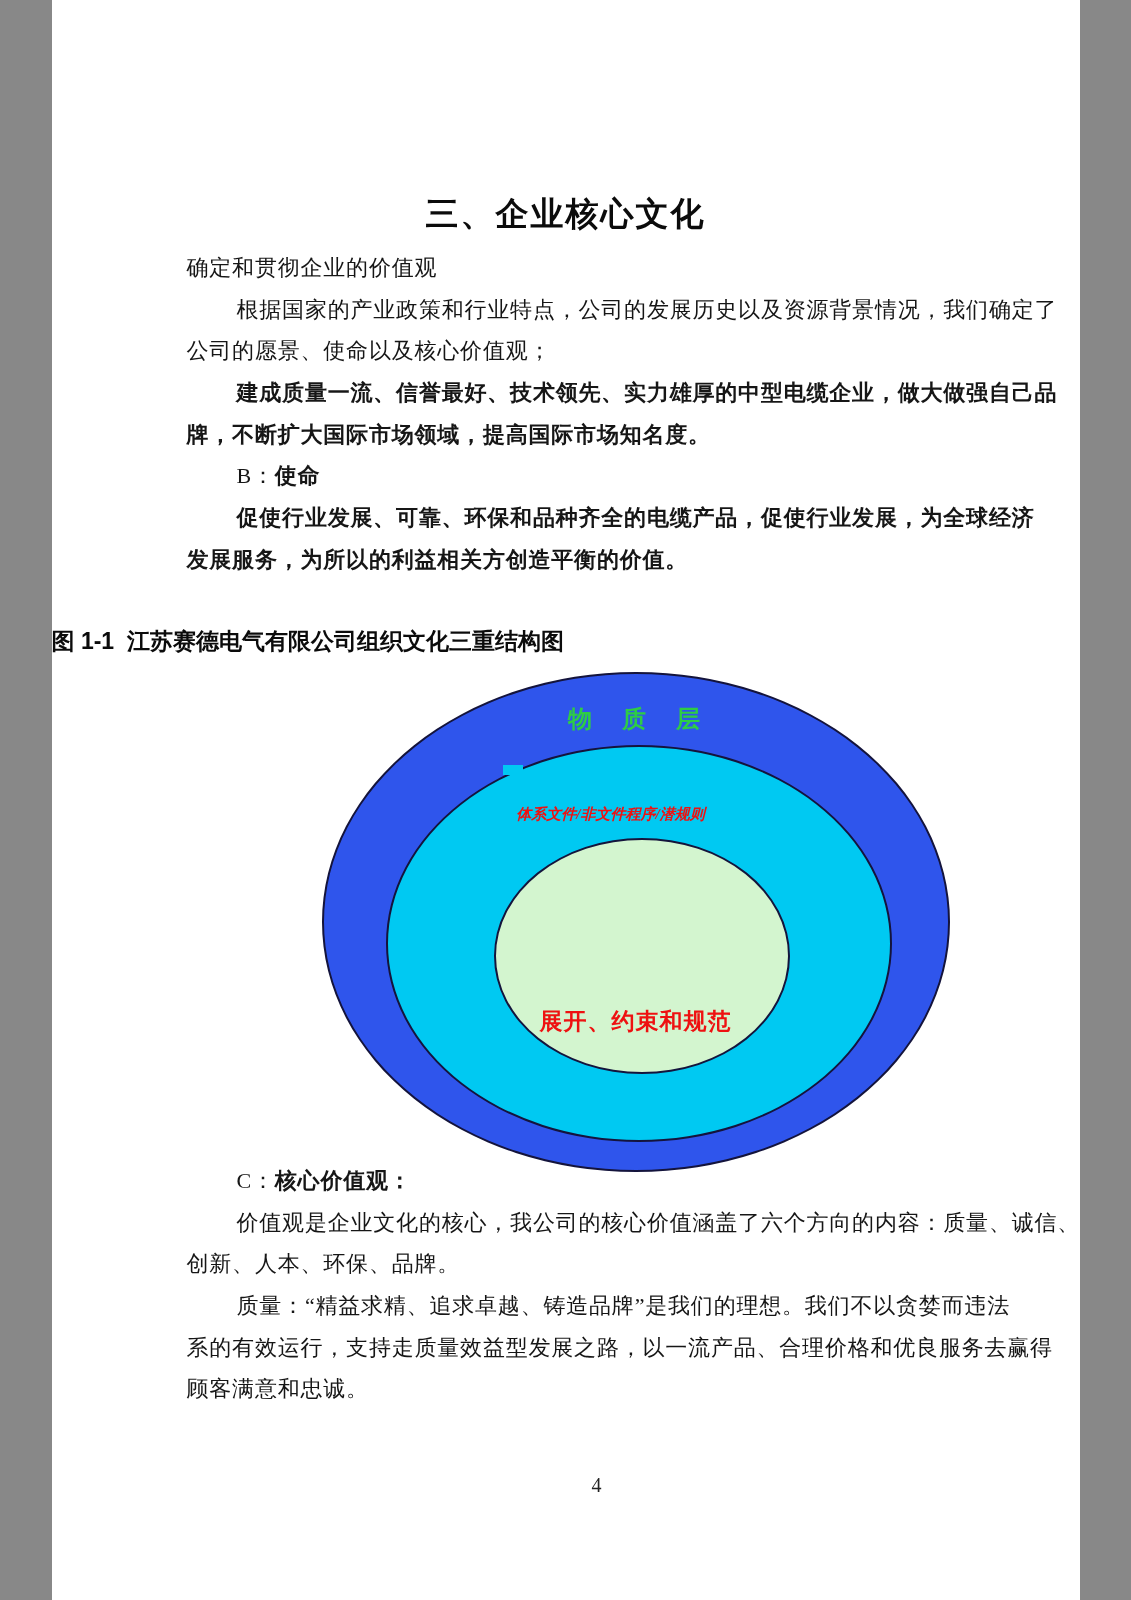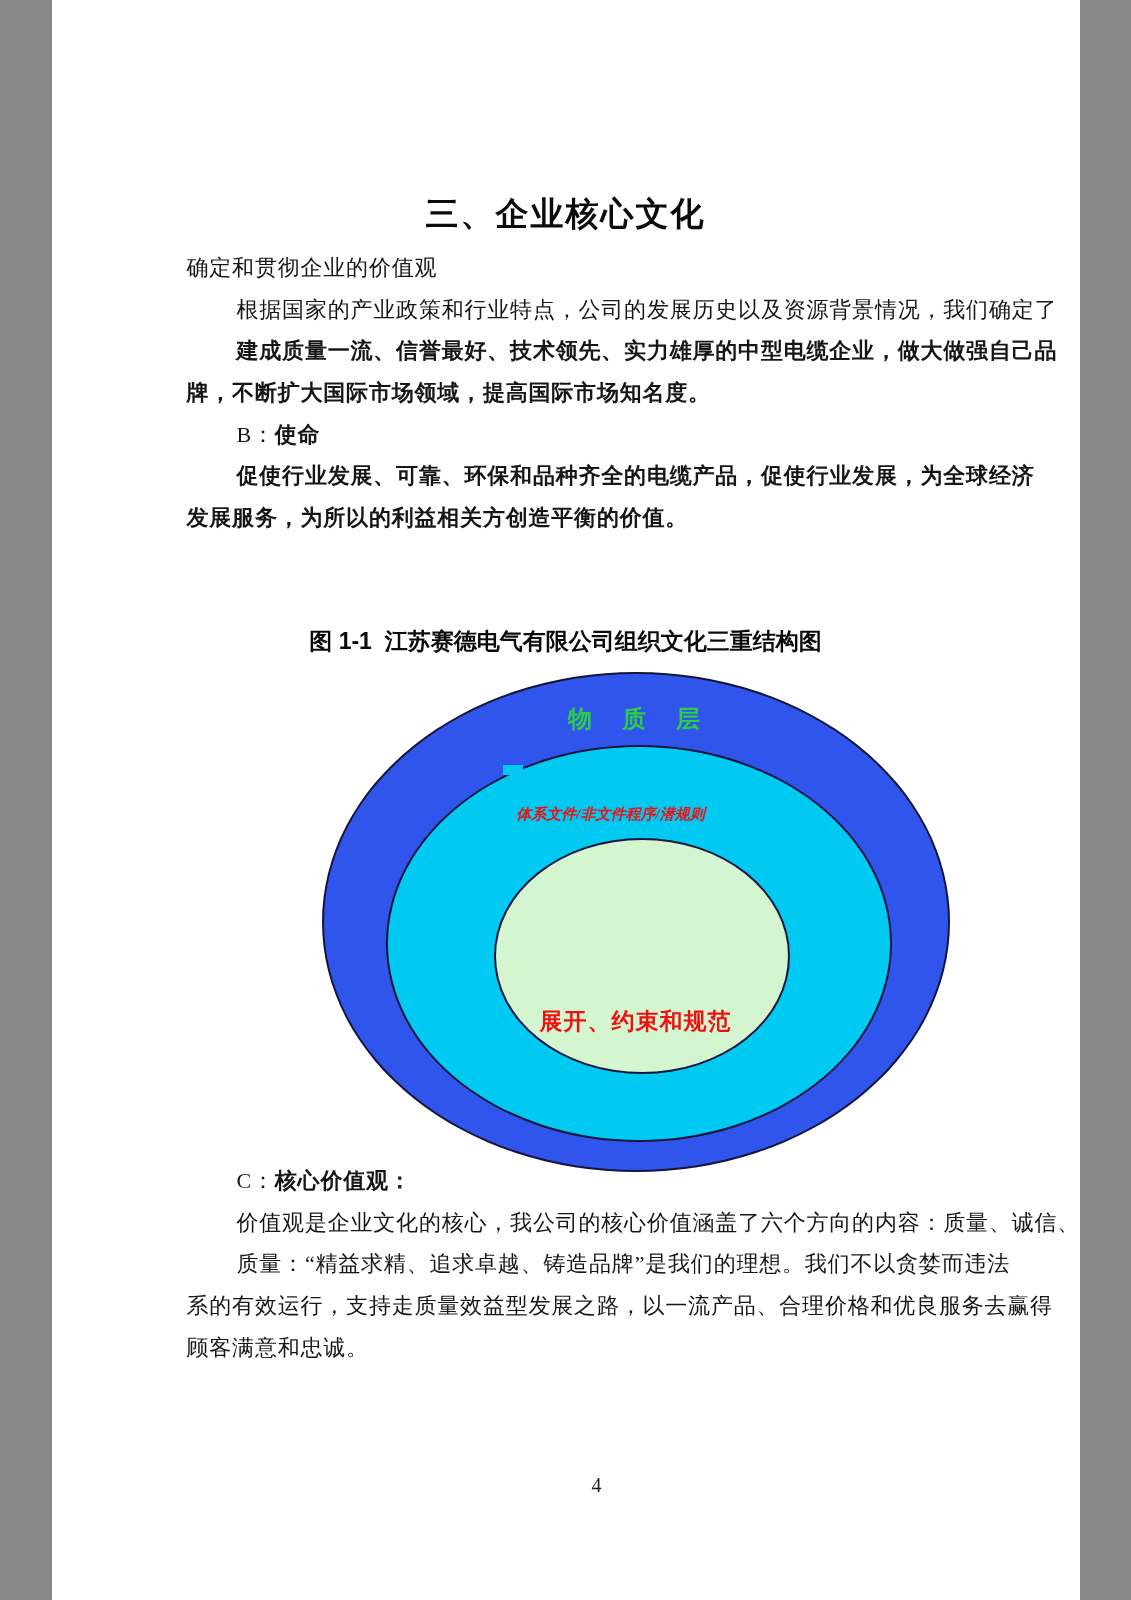--- a/index.html
+++ b/index.html
@@ -46,21 +46,21 @@
     white-space:pre;
   }
   .line.ind{padding-left:50px;}
   .line .b{
     font-family:"Liberation Sans","DejaVu Sans",sans-serif;
     font-weight:bold;
   }
   .caption{
     position:absolute;
     top:626px;left:0;right:0;
-    text-align:center;
+    text-align:left;
     font-family:"Liberation Sans","DejaVu Sans",sans-serif;
     font-size:23px;
     font-weight:bold;
     white-space:pre;
     color:#0b0b0b;
   }
   .figure{
     position:absolute;
     left:270px;top:672px;
     width:628px;height:500px;
@@ -137,20 +137,21 @@
 </head>
 <body>
 
 <div class="page">
 
   <h1 class="title">三、企业核心文化</h1>
 
   <div class="block top">
       <div class="line"><span>确定和贯彻企业的价值观</span></div>
       <div class="line ind"><span>根据国家的产业政策和行业特点，公司的发展历史以及资源背景情况，我们确定了</span></div>
+      <div class="line"><span>公司的愿景、使命以及核心价值观；</span></div>
       <div class="line ind"><span class="b">建成质量一流、信誉最好、技术领先、实力雄厚的中型电缆企业，做大做强自己品</span></div>
       <div class="line"><span class="b">牌，不断扩大国际市场领域，提高国际市场知名度。</span></div>
       <div class="line ind"><span>B：</span><span class="b">使命</span></div>
       <div class="line ind"><span class="b">促使行业发展、可靠、环保和品种齐全的电缆产品，促使行业发展，为全球经济</span></div>
       <div class="line"><span class="b">发展服务，为所以的利益相关方创造平衡的价值。</span></div>
     </div>
 
   <div class="caption">图 1-1  江苏赛德电气有限公司组织文化三重结构图</div>
 
   <div class="figure">
@@ -159,20 +160,21 @@
     <div class="ellipse inner"></div>
     <div class="notch"></div>
     <div class="lbl outer-lbl">物　质　层</div>
     <div class="lbl mid-sub">体系文件/非文件程序/潜规则</div>
     <div class="lbl inner-lbl">展开、约束和规范</div>
   </div>
 
   <div class="block bottom">
       <div class="line ind"><span>C：</span><span class="b">核心价值观：</span></div>
       <div class="line ind"><span>价值观是企业文化的核心，我公司的核心价值涵盖了六个方向的内容：质量、诚信、</span></div>
+      <div class="line"><span>创新、人本、环保、品牌。</span></div>
       <div class="line ind"><span>质量：“精益求精、追求卓越、铸造品牌”是我们的理想。我们不以贪婪而违法</span></div>
       <div class="line"><span>系的有效运行，支持走质量效益型发展之路，以一流产品、合理价格和优良服务去赢得</span></div>
       <div class="line"><span>顾客满意和忠诚。</span></div>
     </div>
 
   <div class="pagenum">4</div>
 
 </div>
 
 </body></html>

